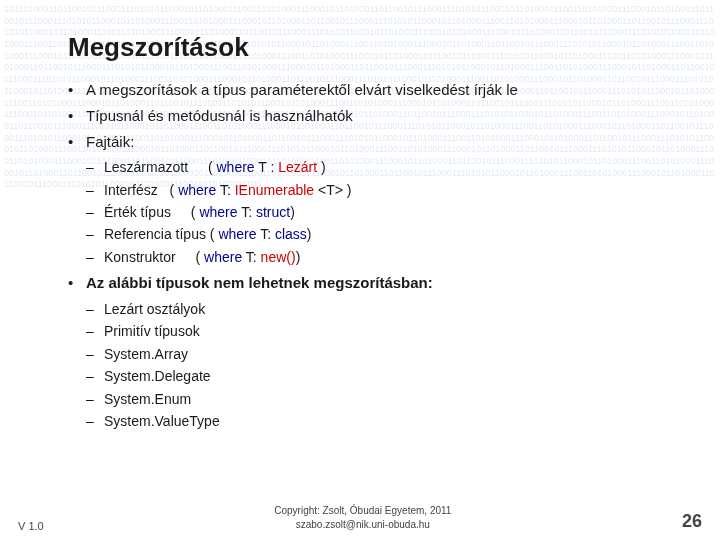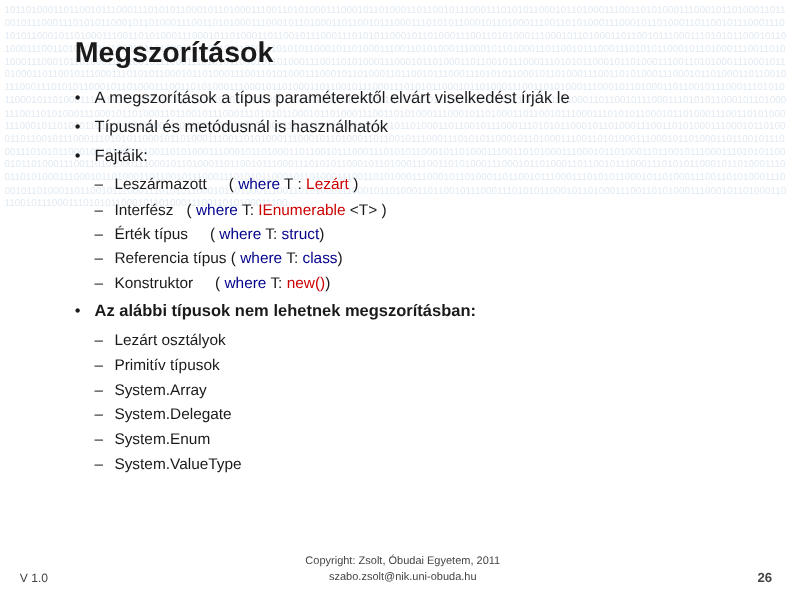--- a/index.html
+++ b/index.html
@@ -106,21 +106,21 @@
       text-align: right;
     }
 
     .footer-center {
       font-size: 10px;
       text-align: center;
       line-height: 1.4;
     }
 
     .footer-right {
-      font-size: 12px;
+      font-size: 18px;
       font-weight: bold;
     }
 
     .tab-accent {
       display: inline-block;
       width: 8px;
     }
   </style>
 </head>
 <body>

